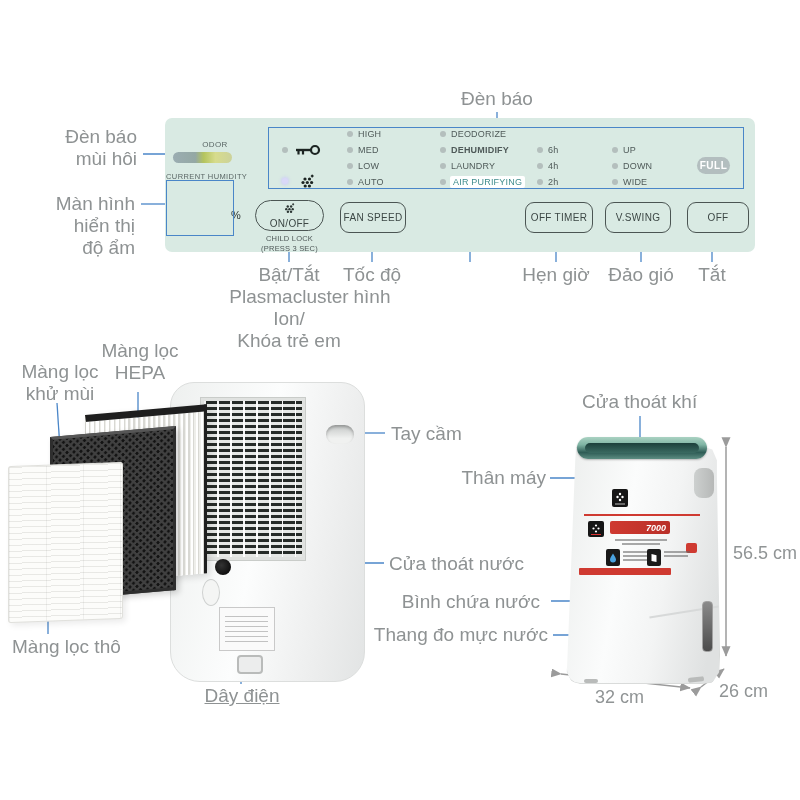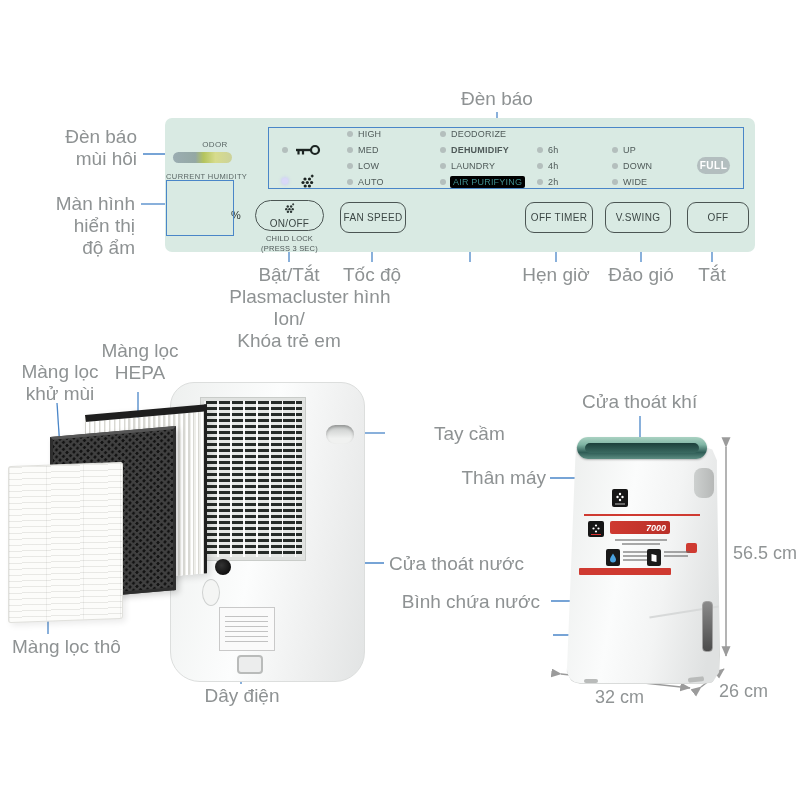--- a/index.html
+++ b/index.html
@@ -19,21 +19,21 @@
             background:linear-gradient(90deg,#9badb2 0%,#94a8a4 38%,#b4c45e 52%,#d7dc8d 72%,#ccd29a 100%);}
   .lcd{position:absolute;left:4px;top:65px;width:60px;height:48px;border-radius:5px;
        background:linear-gradient(135deg,#4a5350,#3d4643);display:flex;align-items:center;justify-content:center;}
   .lcd-digits{font-family:"DejaVu Sans Mono",monospace;font-weight:bold;font-size:32px;
               color:#333d3a;letter-spacing:2px;text-shadow:0 0 1px #2c3532;}
   .lcd-unit{position:absolute;left:66px;top:91px;font-size:11px;color:#2e3737;}
   .ann-box{position:absolute;border:1px solid #4a86c8;}
   .ind-dot{position:absolute;width:6px;height:6px;border-radius:50%;background:#b4bfbd;}
   .ind-dot.lit{background:#d9d8f8;box-shadow:0 0 3px 1px rgba(205,205,250,.9);}
   .ind-label{position:absolute;color:#4f5a59;font-size:9px;letter-spacing:.2px;white-space:nowrap;}
-  .ind-label.hl{background:#000000;color:#3f8c8c;padding:1px 3px;border-radius:2px;}
+  .ind-label.hl{background:#ffffff;color:#3f8c8c;padding:1px 3px;border-radius:2px;}
   .full-pill{position:absolute;left:532px;top:39px;width:33px;height:17px;border-radius:9px;
              background:#b3bebf;color:#fff;font-size:10px;font-weight:bold;
              display:flex;align-items:center;justify-content:center;letter-spacing:.5px;}
   .pbtn{position:absolute;border:1.6px solid #4b5553;border-radius:14px;height:29px;
         display:flex;align-items:center;justify-content:center;gap:4px;
         color:#3c4745;font-size:10px;letter-spacing:.3px;white-space:nowrap;flex-direction:column;}
   .pbtn.big{background:#ecf4ef;border:2px solid #c2cfc9;box-shadow:inset 0 0 0 1px #e7efe9;
             border-radius:12px;flex-direction:column;gap:0;line-height:1.25;}
   .pnote{position:absolute;color:#4e5858;font-size:7.5px;text-align:center;line-height:1.3;
          white-space:pre-line;letter-spacing:.2px;}
@@ -251,26 +251,27 @@
   <div class="callout ta-c" style="left:332px;top:264px;width:80px;">Tốc độ
 hình</div>
   <div class="callout ta-c" style="left:516px;top:264px;width:80px;">Hẹn giờ</div>
   <div class="callout ta-c" style="left:601px;top:264px;width:80px;">Đảo gió</div>
   <div class="callout ta-c" style="left:687px;top:264px;width:50px;">Tắt</div>
   <div class="callout ta-c" style="left:95px;top:340px;width:90px;">Màng lọc
 HEPA</div>
   <div class="callout ta-c" style="left:15px;top:361px;width:90px;">Màng lọc
 khử mùi</div>
   <div class="callout" style="left:12px;top:636px;">Màng lọc thô</div>
-  <div class="callout" style="left:391px;top:423px;margin-left:43px;">Tay cầm</div>
+  <div class="callout" style="left:391px;top:423px;">Tay cầm</div>
   <div class="callout" style="left:389px;top:553px;">Cửa thoát nước</div>
-  <div class="callout ta-c" style="left:202px;top:685px;width:80px;">Dây điện</div>
+  <div class="callout ta-c" style="left:202px;top:685px;width:80px;text-decoration:underline;">Dây điện</div>
   <div class="callout" style="left:582px;top:391px;">Cửa thoát khí</div>
   <div class="callout ta-r" style="right:254px;top:467px;width:120px;">Thân máy</div>
   <div class="callout ta-r" style="right:260px;top:591px;width:160px;">Bình chứa nước</div>
+  <div class="callout ta-r" style="right:252px;top:624px;width:190px;">Thang đo mực nước</div>
 
   <div class="dim-label" style="left:733px;top:543px;">56.5 cm</div>
   <div class="dim-label" style="left:595px;top:687px;">32 cm</div>
   <div class="dim-label" style="left:719px;top:681px;">26 cm</div>
 
   <div class="unit-back">
     <div class="grille"></div>
     <div class="handle-notch"></div>
     <div class="drain"></div>
     <div class="teardrop"></div>

